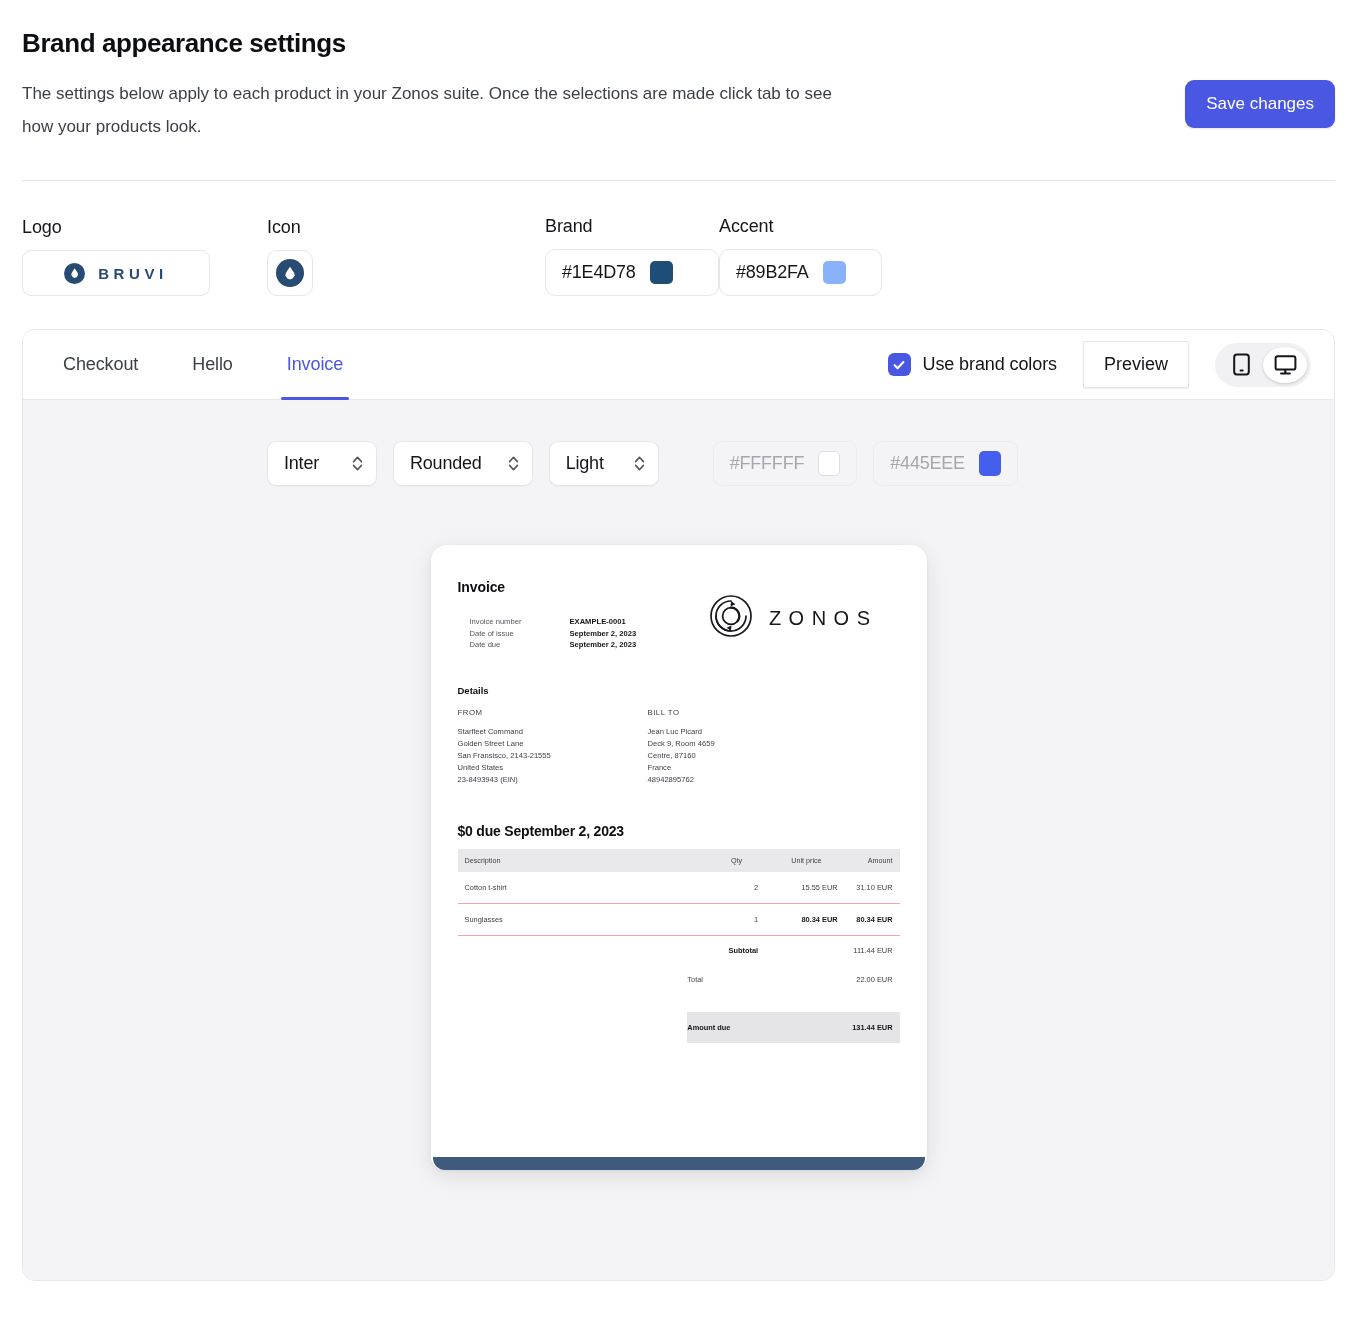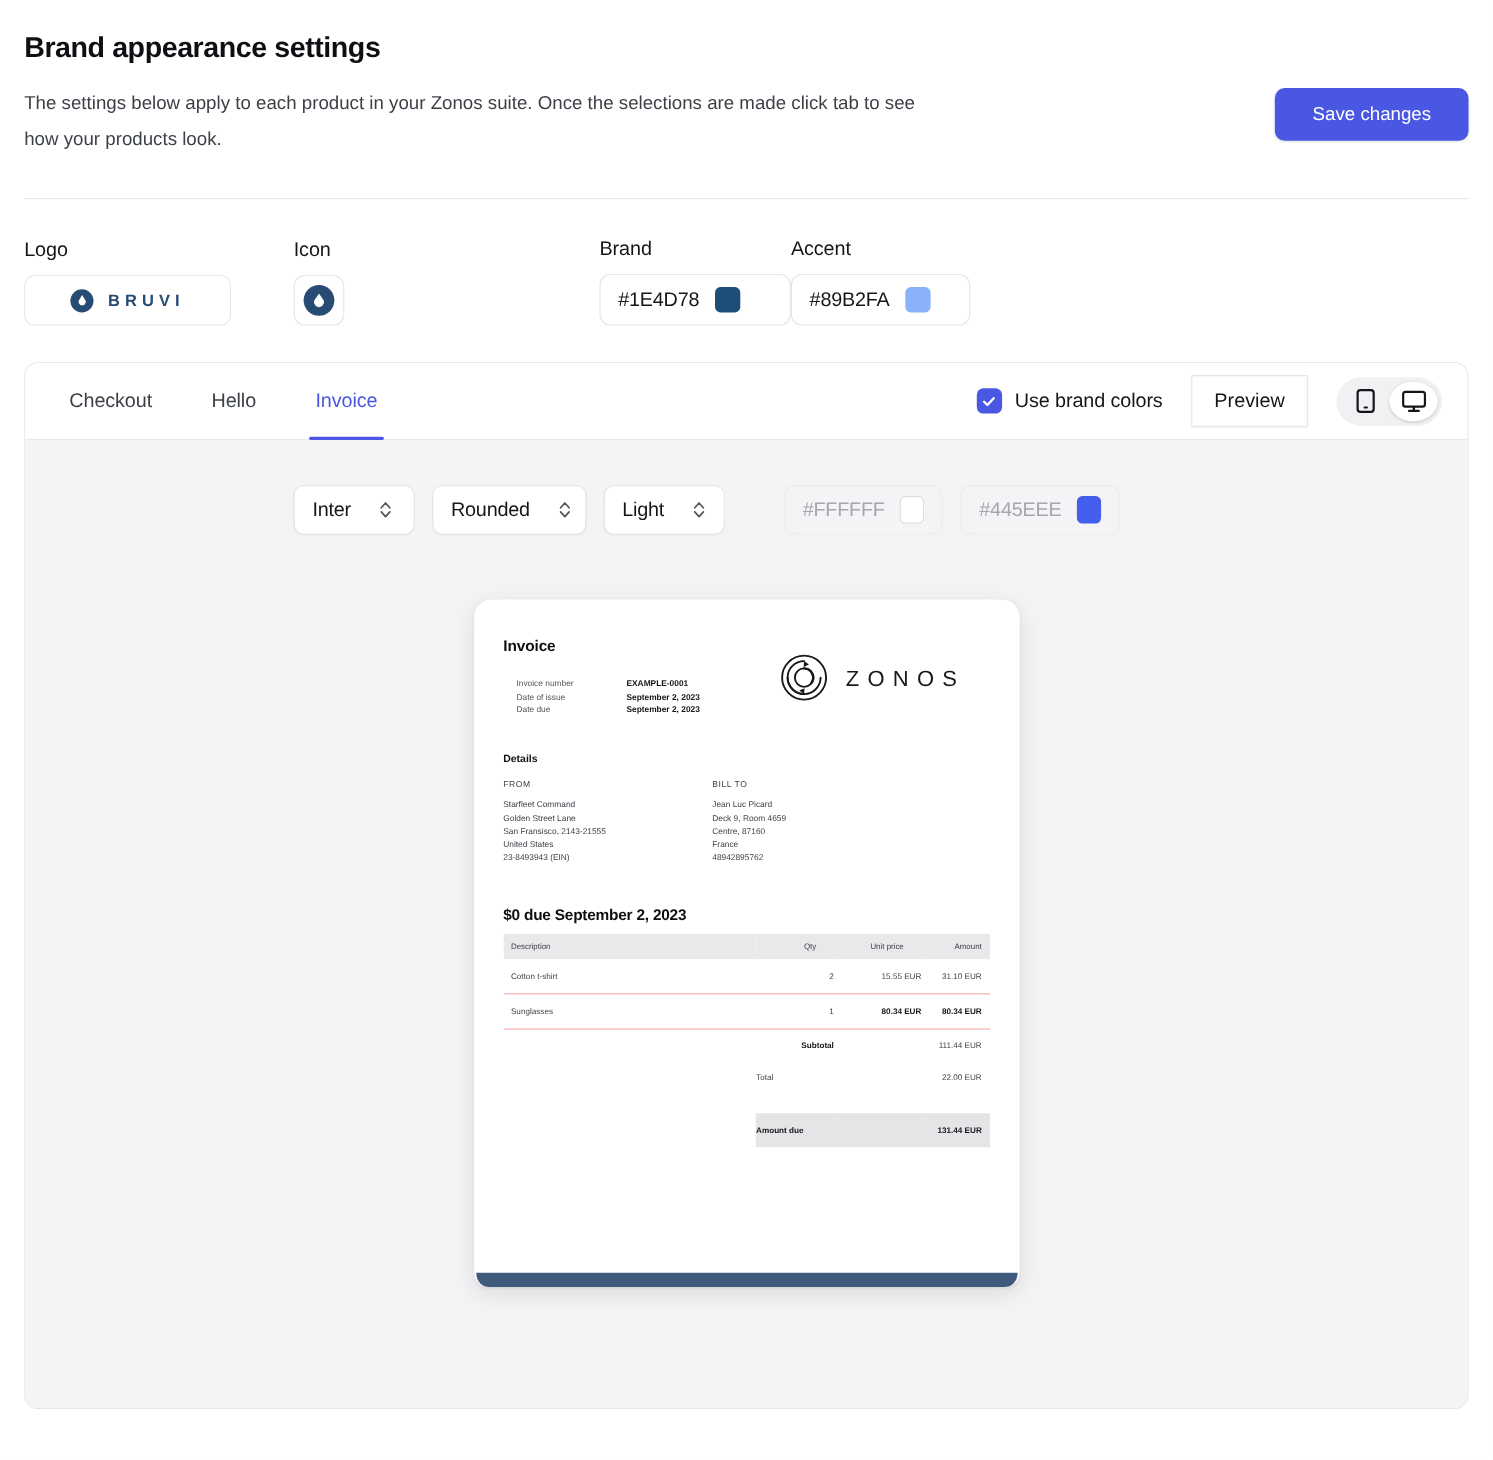--- a/index.html
+++ b/index.html
@@ -21,21 +21,21 @@
   }
   .page-desc {
     font-size: 17px; line-height: 1.95; color: #3b3f46;
     max-width: 810px; margin: 0; font-weight: 400;
   }
   .save-btn {
     position: absolute; right: 22px; top: 80px;
     background: #4a57e3; color: #fff; border: none;
     font-family: "Liberation Sans", sans-serif;
     font-size: 17px; font-weight: 500;
-    padding: 14px 34px; border-radius: 9px; cursor: pointer;
+    padding: 14px 21px; border-radius: 9px; cursor: pointer;
     box-shadow: 0 1px 2px rgba(20,22,30,.12);
     white-space: nowrap;
   }
   .divider {
     height: 1px; background: #e4e6e9;
     margin: 37px 22px 0 22px;
   }
 
   
   .brand-row {
@@ -153,21 +153,21 @@
   .panel-body { background: #f4f4f6; padding: 41px 0 38px 0; min-height: 880px; }
 
   
   .controls {
     display: flex; align-items: center; gap: 16px;
     padding-left: 244px;
   }
   .select-box {
     height: 45px; min-width: 110px; border: 1px solid #e4e6e9;
     border-radius: 9px; background: #fff;
-    display: flex; align-items: center; 
+    display: flex; align-items: center; justify-content: space-between;
     padding: 0 13px 0 16px; gap: 26px; cursor: pointer;
     box-shadow: 0 1px 1px rgba(20,22,30,.04);
   }
   .select-box .val { font-size: 18px; color: #14161a; letter-spacing: -0.2px; }
   .chev { display: flex; flex-direction: column; align-items: center; gap: 3px; color: #52565d; }
   .gap-lg { width: 22px; }
   .color-disabled {
     height: 45px; border: 1px solid #ebecee; border-radius: 9px;
     background: #f4f4f6;
     display: flex; align-items: center; padding: 0 16px; gap: 14px;

